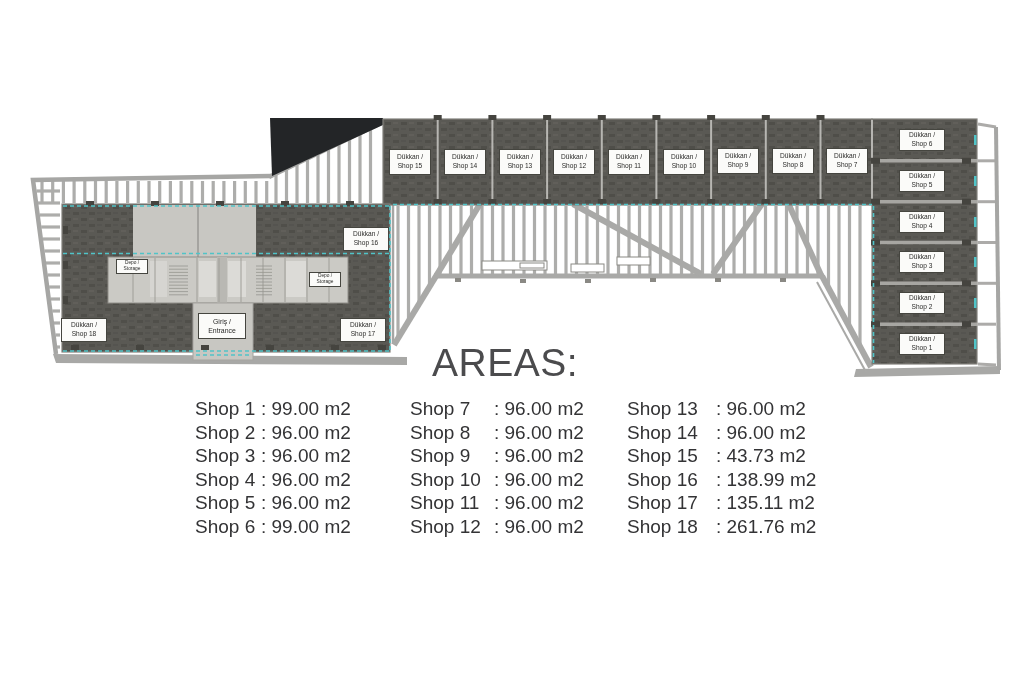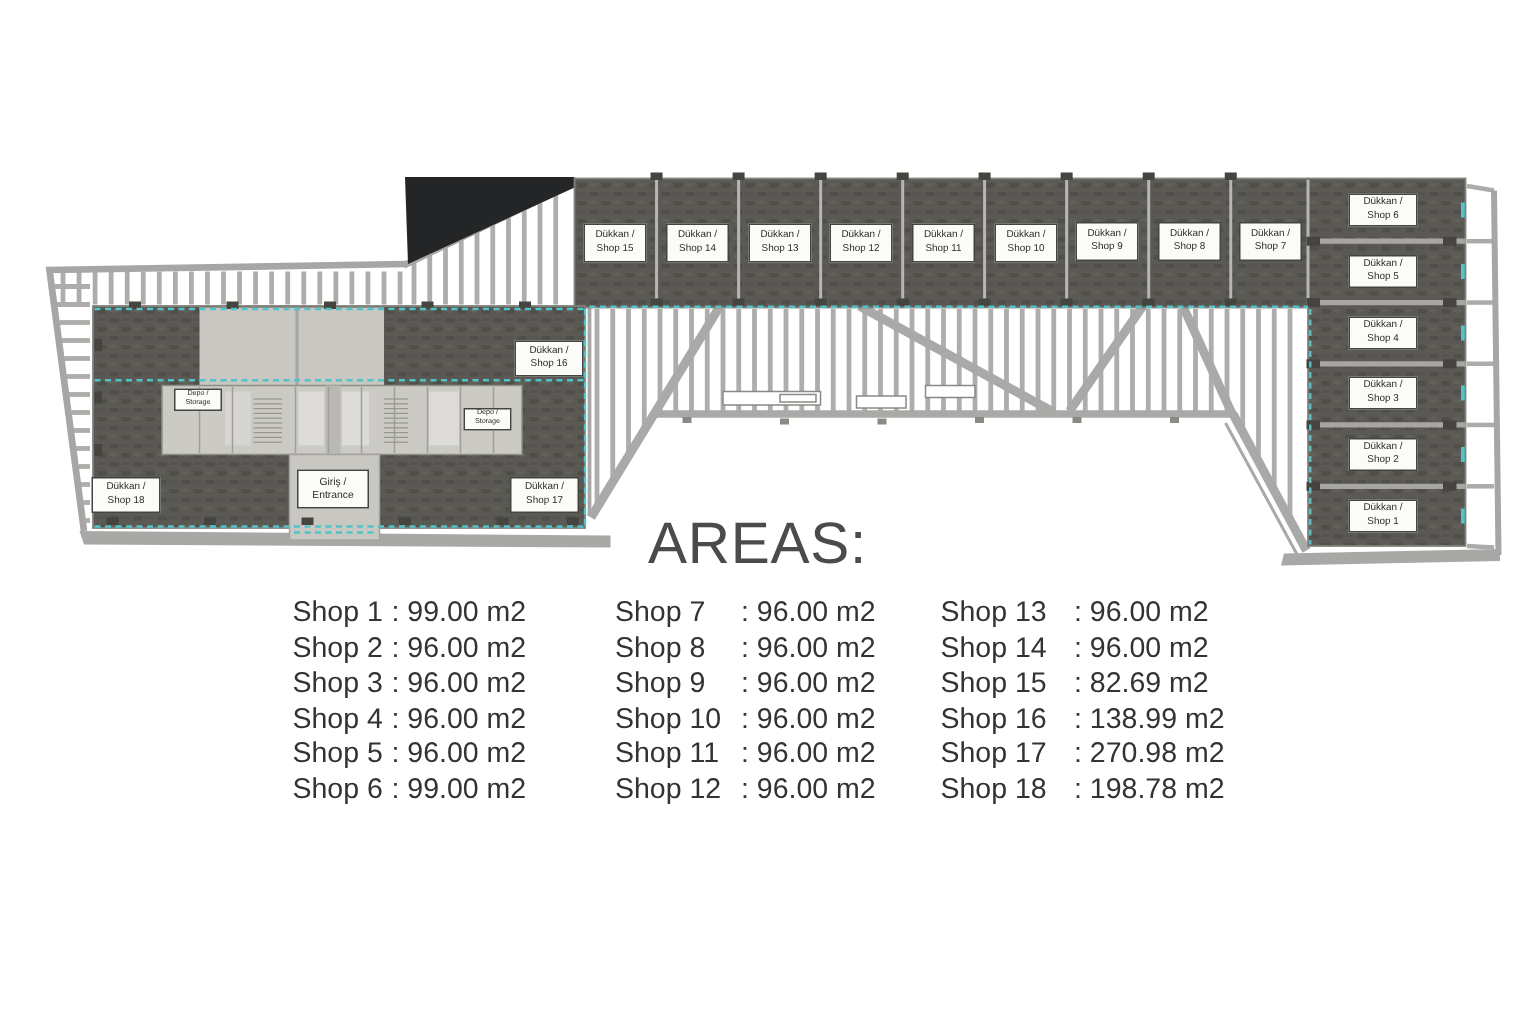--- a/index.html
+++ b/index.html
@@ -423,20 +423,20 @@
         <div class="area-row"><span class="nm">Shop 7</span><span>: 96.00 m2</span></div>
         <div class="area-row"><span class="nm">Shop 8</span><span>: 96.00 m2</span></div>
         <div class="area-row"><span class="nm">Shop 9</span><span>: 96.00 m2</span></div>
         <div class="area-row"><span class="nm">Shop 10</span><span>: 96.00 m2</span></div>
         <div class="area-row"><span class="nm">Shop 11</span><span>: 96.00 m2</span></div>
         <div class="area-row"><span class="nm">Shop 12</span><span>: 96.00 m2</span></div>
       </div>
       <div class="area-col col2">
         <div class="area-row"><span class="nm">Shop 13</span><span>: 96.00 m2</span></div>
         <div class="area-row"><span class="nm">Shop 14</span><span>: 96.00 m2</span></div>
-        <div class="area-row"><span class="nm">Shop 15</span><span>: 82.69 m2</span></div>
+        <div class="area-row"><span class="nm">Shop 15</span><span>: 43.73 m2</span></div>
         <div class="area-row"><span class="nm">Shop 16</span><span>: 138.99 m2</span></div>
-        <div class="area-row"><span class="nm">Shop 17</span><span>: 270.98 m2</span></div>
-        <div class="area-row"><span class="nm">Shop 18</span><span>: 198.78 m2</span></div>
+        <div class="area-row"><span class="nm">Shop 17</span><span>: 135.11 m2</span></div>
+        <div class="area-row"><span class="nm">Shop 18</span><span>: 261.76 m2</span></div>
       </div>
     </div>
 
 </div>
 
 </body></html>

